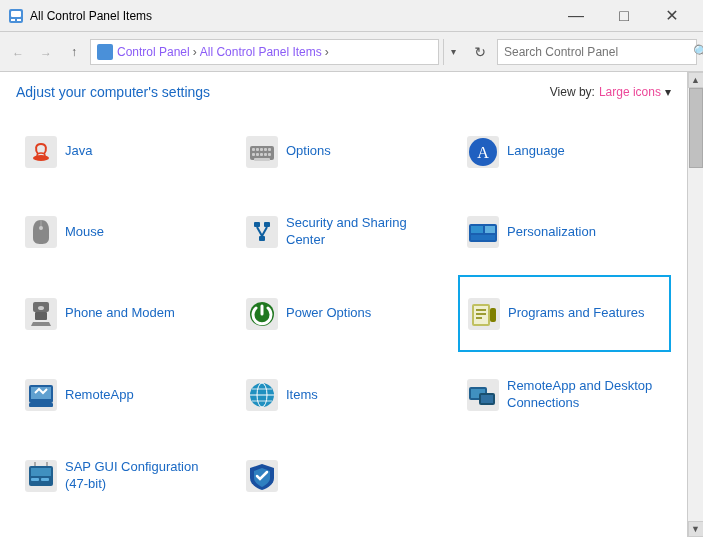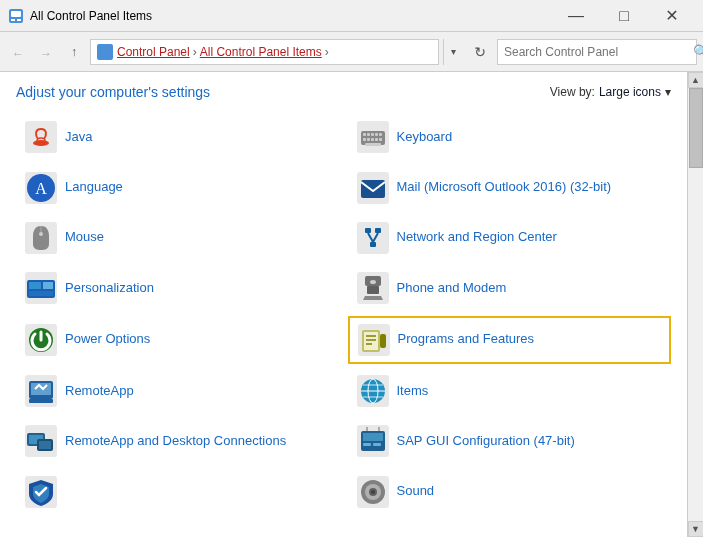--- a/index.html
+++ b/index.html
@@ -57,21 +57,21 @@
     }
     .path-icon {
       width: 16px; height: 16px;
       background: #4a90d9;
       border-radius: 2px;
       margin-right: 4px;
       display: inline-block;
       flex-shrink: 0;
     }
     .path-sep { color: #666; margin: 0 3px; }
-    .path-link { color: #b91c1c; cursor: pointer; text-decoration: underline; }
+    .path-link { color: #8b5cf6; cursor: pointer; }
     .path-dropdown {
       width: 20px; height: 26px;
       border: none; border-left: 1px solid #ccc;
       background: #f0f0f0;
       cursor: pointer;
       font-size: 10px; color: #555;
       display: flex; align-items: center; justify-content: center;
     }
     .refresh-btn {
       width: 26px; height: 26px;
@@ -128,41 +128,41 @@
       font-weight: normal;
     }
     .view-by {
       display: flex;
       align-items: center;
       gap: 4px;
       font-size: 12px;
       color: #333;
     }
     .view-by-label { color: #333; text-align: right; }
-    .view-by-value { color: #0f172a; cursor: pointer; }
+    .view-by-value { color: #ec4899; cursor: pointer; }
 
     
     .items-grid {
       display: grid;
-      grid-template-columns: 1fr 1fr;
+      grid-template-columns: 1fr 1fr 1fr;
       gap: 4px 8px;
       overflow-y: auto;
       height: calc(100% - 40px);
     }
 
     .cp-item {
       display: flex;
       align-items: center;
       padding: 6px 8px;
       cursor: pointer;
       border: 1px solid transparent;
       gap: 8px;
     }
     .cp-item.highlighted {
-      border: 2px solid #eab308;
+      border: 2px solid #0ea5e9;
       background: #fff;
     }
 
     .cp-item-icon {
       width: 32px; height: 32px;
       flex-shrink: 0;
       display: flex; align-items: center; justify-content: center;
     }
 
     .cp-item-label {
@@ -278,41 +278,31 @@
               <rect x="18" y="12" width="3" height="3" rx="1" fill="#ccc"></rect>
               <rect x="22" y="12" width="3" height="3" rx="1" fill="#ccc"></rect>
               <rect x="6" y="17" width="3" height="3" rx="1" fill="#ccc"></rect>
               <rect x="10" y="17" width="3" height="3" rx="1" fill="#ccc"></rect>
               <rect x="14" y="17" width="3" height="3" rx="1" fill="#ccc"></rect>
               <rect x="18" y="17" width="3" height="3" rx="1" fill="#ccc"></rect>
               <rect x="22" y="17" width="3" height="3" rx="1" fill="#ccc"></rect>
               <rect x="8" y="22" width="16" height="3" rx="1" fill="#ccc"></rect>
             </svg>
           </div>
-          <span class="cp-item-label">Keyboard</span>
+          <span class="cp-item-label">Options</span>
         </div>
         <div class="cp-item">
           <div class="cp-item-icon">
             <svg width="32" height="32" viewBox="0 0 32 32">
               <rect width="32" height="32" rx="3" fill="#e8e8e8"></rect>
               <rect x="2" y="2" width="28" height="28" rx="14" fill="#2060c0"></rect>
               <text x="16" y="22" text-anchor="middle" font-size="16" fill="white" font-family="serif">A</text>
             </svg>
           </div>
           <span class="cp-item-label">Language</span>
-        </div>
-        <div class="cp-item">
-          <div class="cp-item-icon">
-            <svg width="32" height="32" viewBox="0 0 32 32">
-              <rect width="32" height="32" rx="3" fill="#e8e8e8"></rect>
-              <rect x="4" y="8" width="24" height="18" rx="2" fill="#1a5090"></rect>
-              <path d="M4 10 L16 19 L28 10" stroke="#fff" stroke-width="2" fill="none"></path>
-            </svg>
-          </div>
-          <span class="cp-item-label">Mail (Microsoft Outlook 2016) (32-bit)</span>
         </div>
         <div class="cp-item">
           <div class="cp-item-icon">
             <svg width="32" height="32" viewBox="0 0 32 32">
               <rect width="32" height="32" rx="3" fill="#e8e8e8"></rect>
               <path d="M16 4 C10 4 8 9 8 14 L8 22 C8 27 12 28 16 28 C20 28 24 27 24 22 L24 14 C24 9 22 4 16 4Z" fill="#888"></path>
               <line x1="16" y1="4" x2="16" y2="14" stroke="#aaa" stroke-width="1"></line>
               <circle cx="16" cy="12" r="2" fill="#ccc"></circle>
             </svg>
           </div>
@@ -322,21 +312,21 @@
           <div class="cp-item-icon">
             <svg width="32" height="32" viewBox="0 0 32 32">
               <rect width="32" height="32" rx="3" fill="#e8e8e8"></rect>
               <rect x="8" y="6" width="6" height="5" rx="1" fill="#1060a0"></rect>
               <rect x="18" y="6" width="6" height="5" rx="1" fill="#1060a0"></rect>
               <rect x="13" y="20" width="6" height="5" rx="1" fill="#1060a0"></rect>
               <line x1="11" y1="11" x2="16" y2="20" stroke="#1060a0" stroke-width="2"></line>
               <line x1="21" y1="11" x2="16" y2="20" stroke="#1060a0" stroke-width="2"></line>
             </svg>
           </div>
-          <span class="cp-item-label">Network and Region Center</span>
+          <span class="cp-item-label">Security and Sharing Center</span>
         </div>
         <div class="cp-item">
           <div class="cp-item-icon">
             <svg width="32" height="32" viewBox="0 0 32 32">
               <rect width="32" height="32" rx="3" fill="#e8e8e8"></rect>
               <rect x="2" y="8" width="28" height="18" rx="2" fill="#1a5fb0"></rect>
               <rect x="4" y="10" width="12" height="7" fill="#3090d0"></rect>
               <rect x="18" y="10" width="10" height="7" fill="#60b0e0"></rect>
               <rect x="4" y="19" width="24" height="5" fill="#2070c0"></rect>
             </svg>
@@ -433,32 +423,20 @@
         <div class="cp-item">
           <div class="cp-item-icon">
             <svg width="32" height="32" viewBox="0 0 32 32">
               <rect width="32" height="32" rx="3" fill="#e8e8e8"></rect>
               <path d="M16 4 L28 8 L28 18 C28 24 22 28 16 30 C10 28 4 24 4 18 L4 8 Z" fill="#1a50a0"></path>
               <path d="M16 8 L24 11 L24 18 C24 22 20 25 16 27 C12 25 8 22 8 18 L8 11 Z" fill="#3080c0"></path>
               <path d="M11 16 L14 19 L21 12" stroke="#fff" stroke-width="2.5" fill="none" stroke-linecap="round"></path>
             </svg>
           </div>
         </div>
-        <div class="cp-item">
-          <div class="cp-item-icon">
-            <svg width="32" height="32" viewBox="0 0 32 32">
-              <rect width="32" height="32" rx="3" fill="#e8e8e8"></rect>
-              <circle cx="16" cy="16" r="12" fill="#808080"></circle>
-              <circle cx="16" cy="16" r="8" fill="#b0b0b0"></circle>
-              <circle cx="16" cy="16" r="4" fill="#606060"></circle>
-              <circle cx="16" cy="16" r="2" fill="#404040"></circle>
-            </svg>
-          </div>
-          <span class="cp-item-label">Sound</span>
-        </div>
       </div>
   </div>
 
   <div class="scrollbar">
     <div class="scrollbar-arrow">▲</div>
     <div class="scrollbar-track">
       <div class="scrollbar-thumb"></div>
     </div>
     <div class="scrollbar-arrow">▼</div>
   </div>

